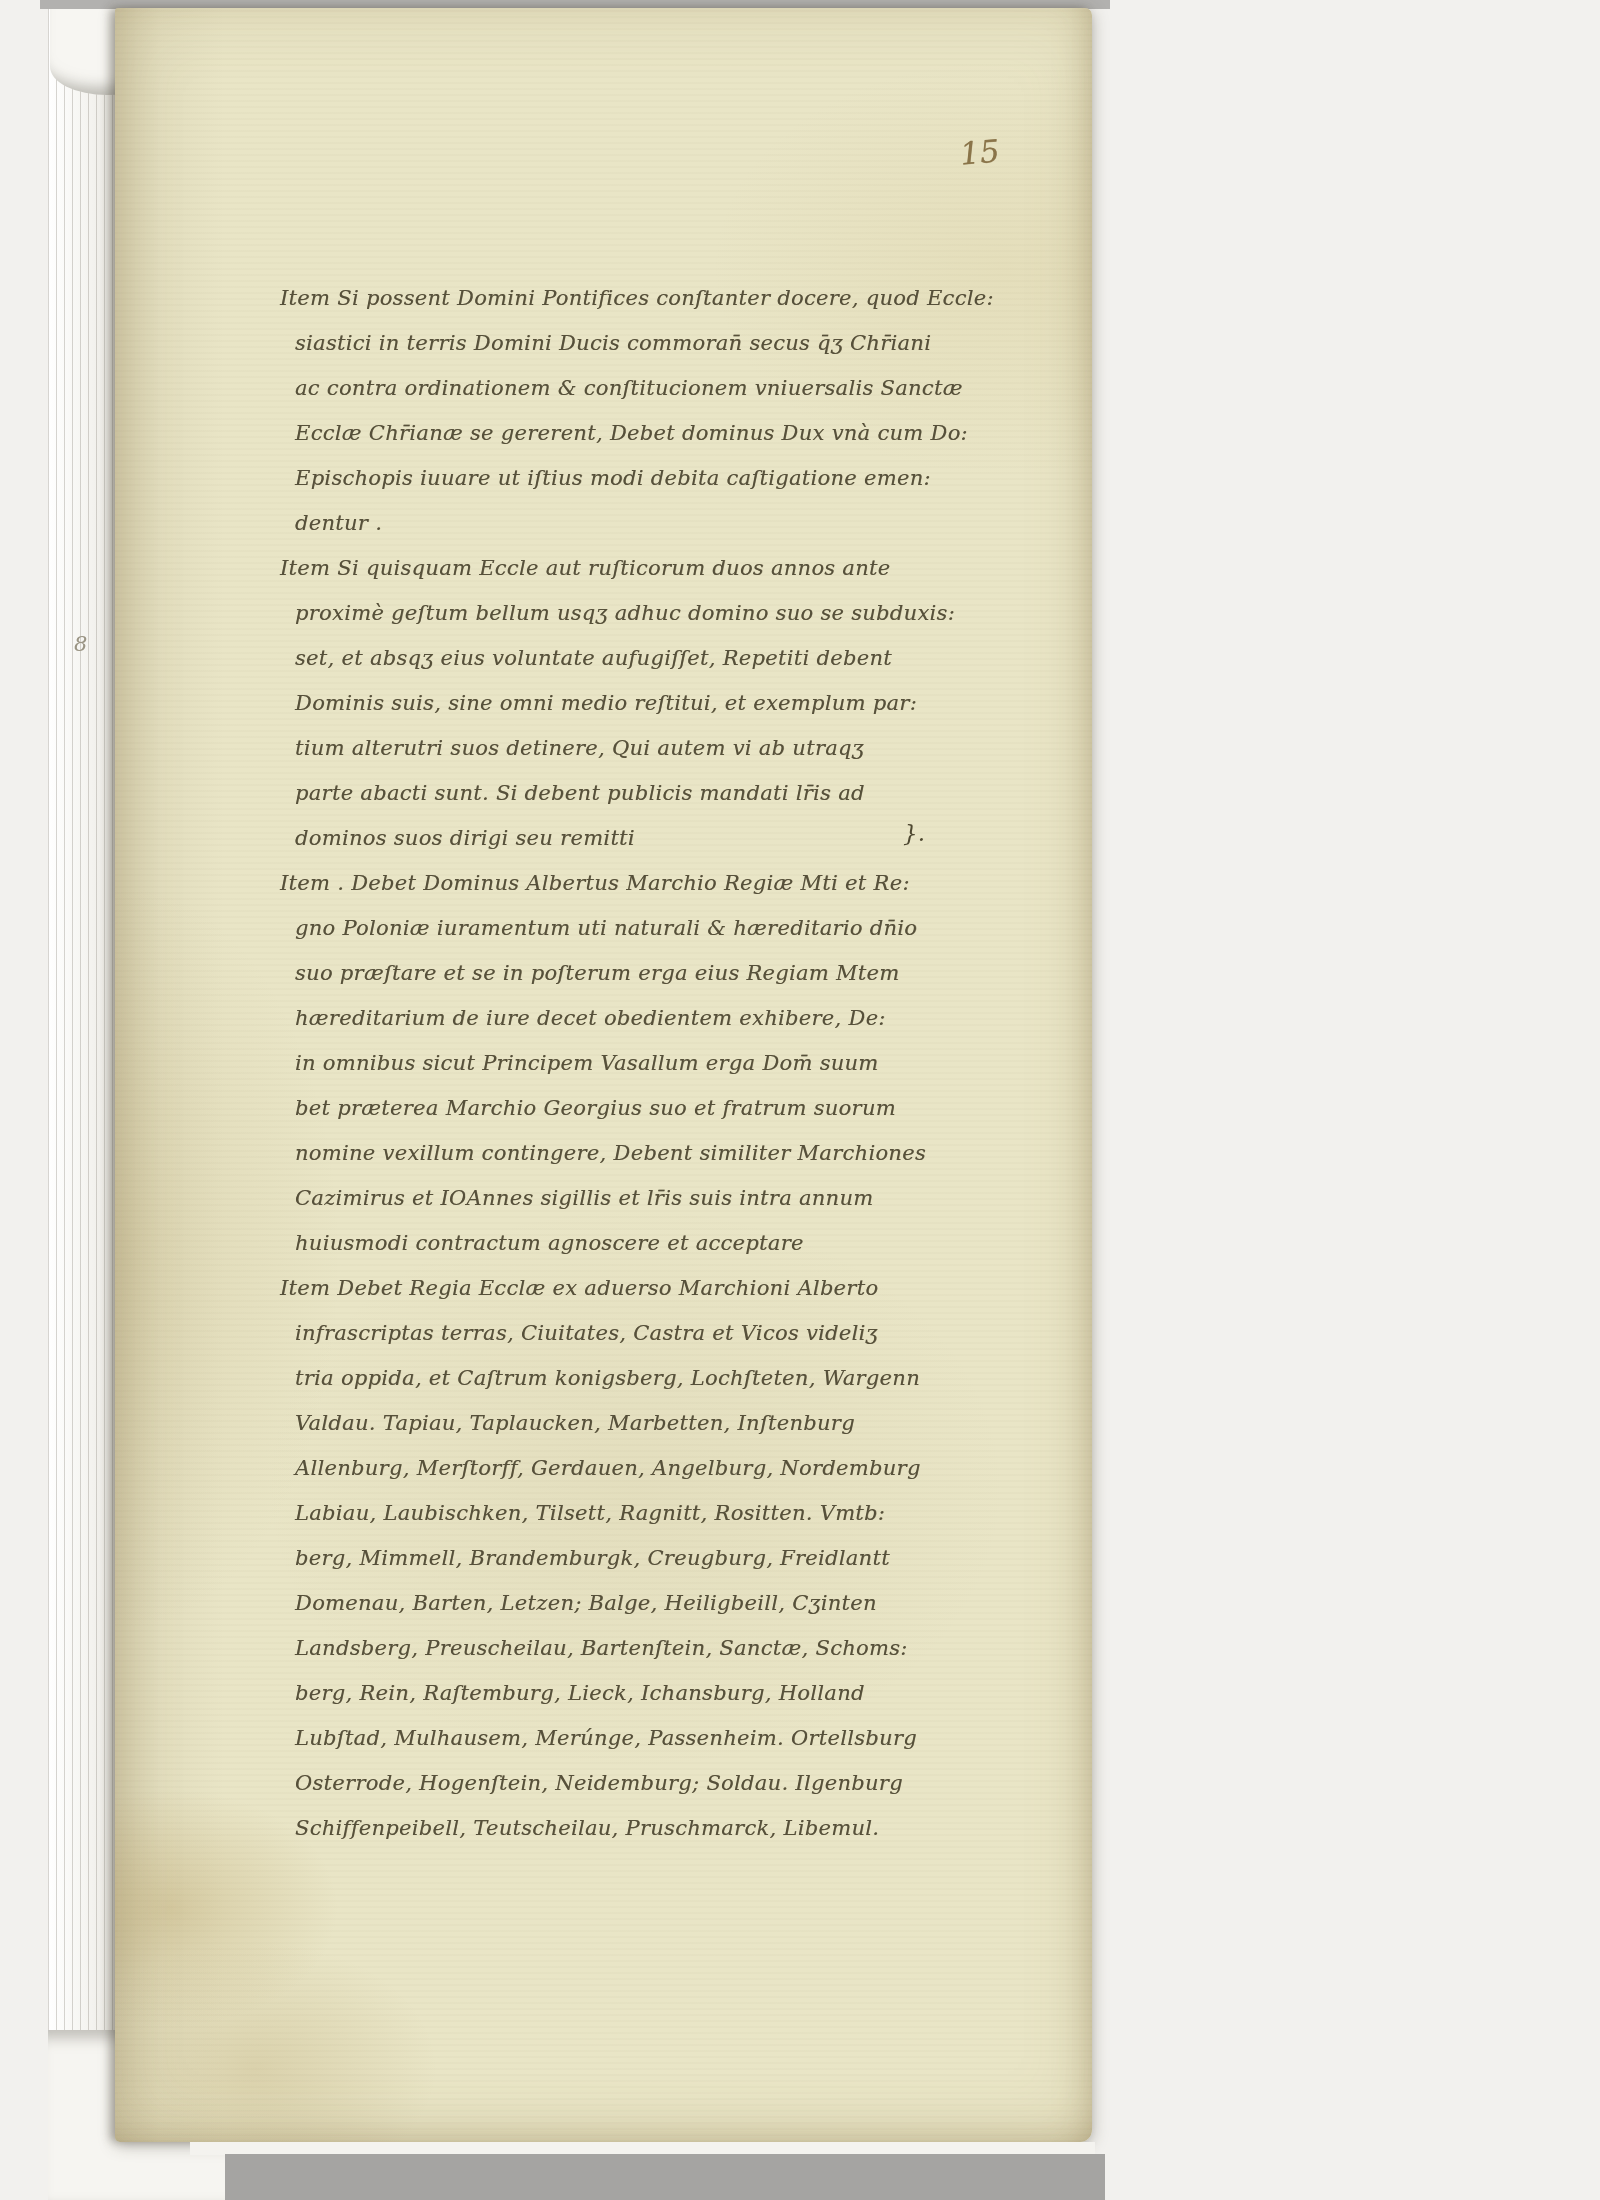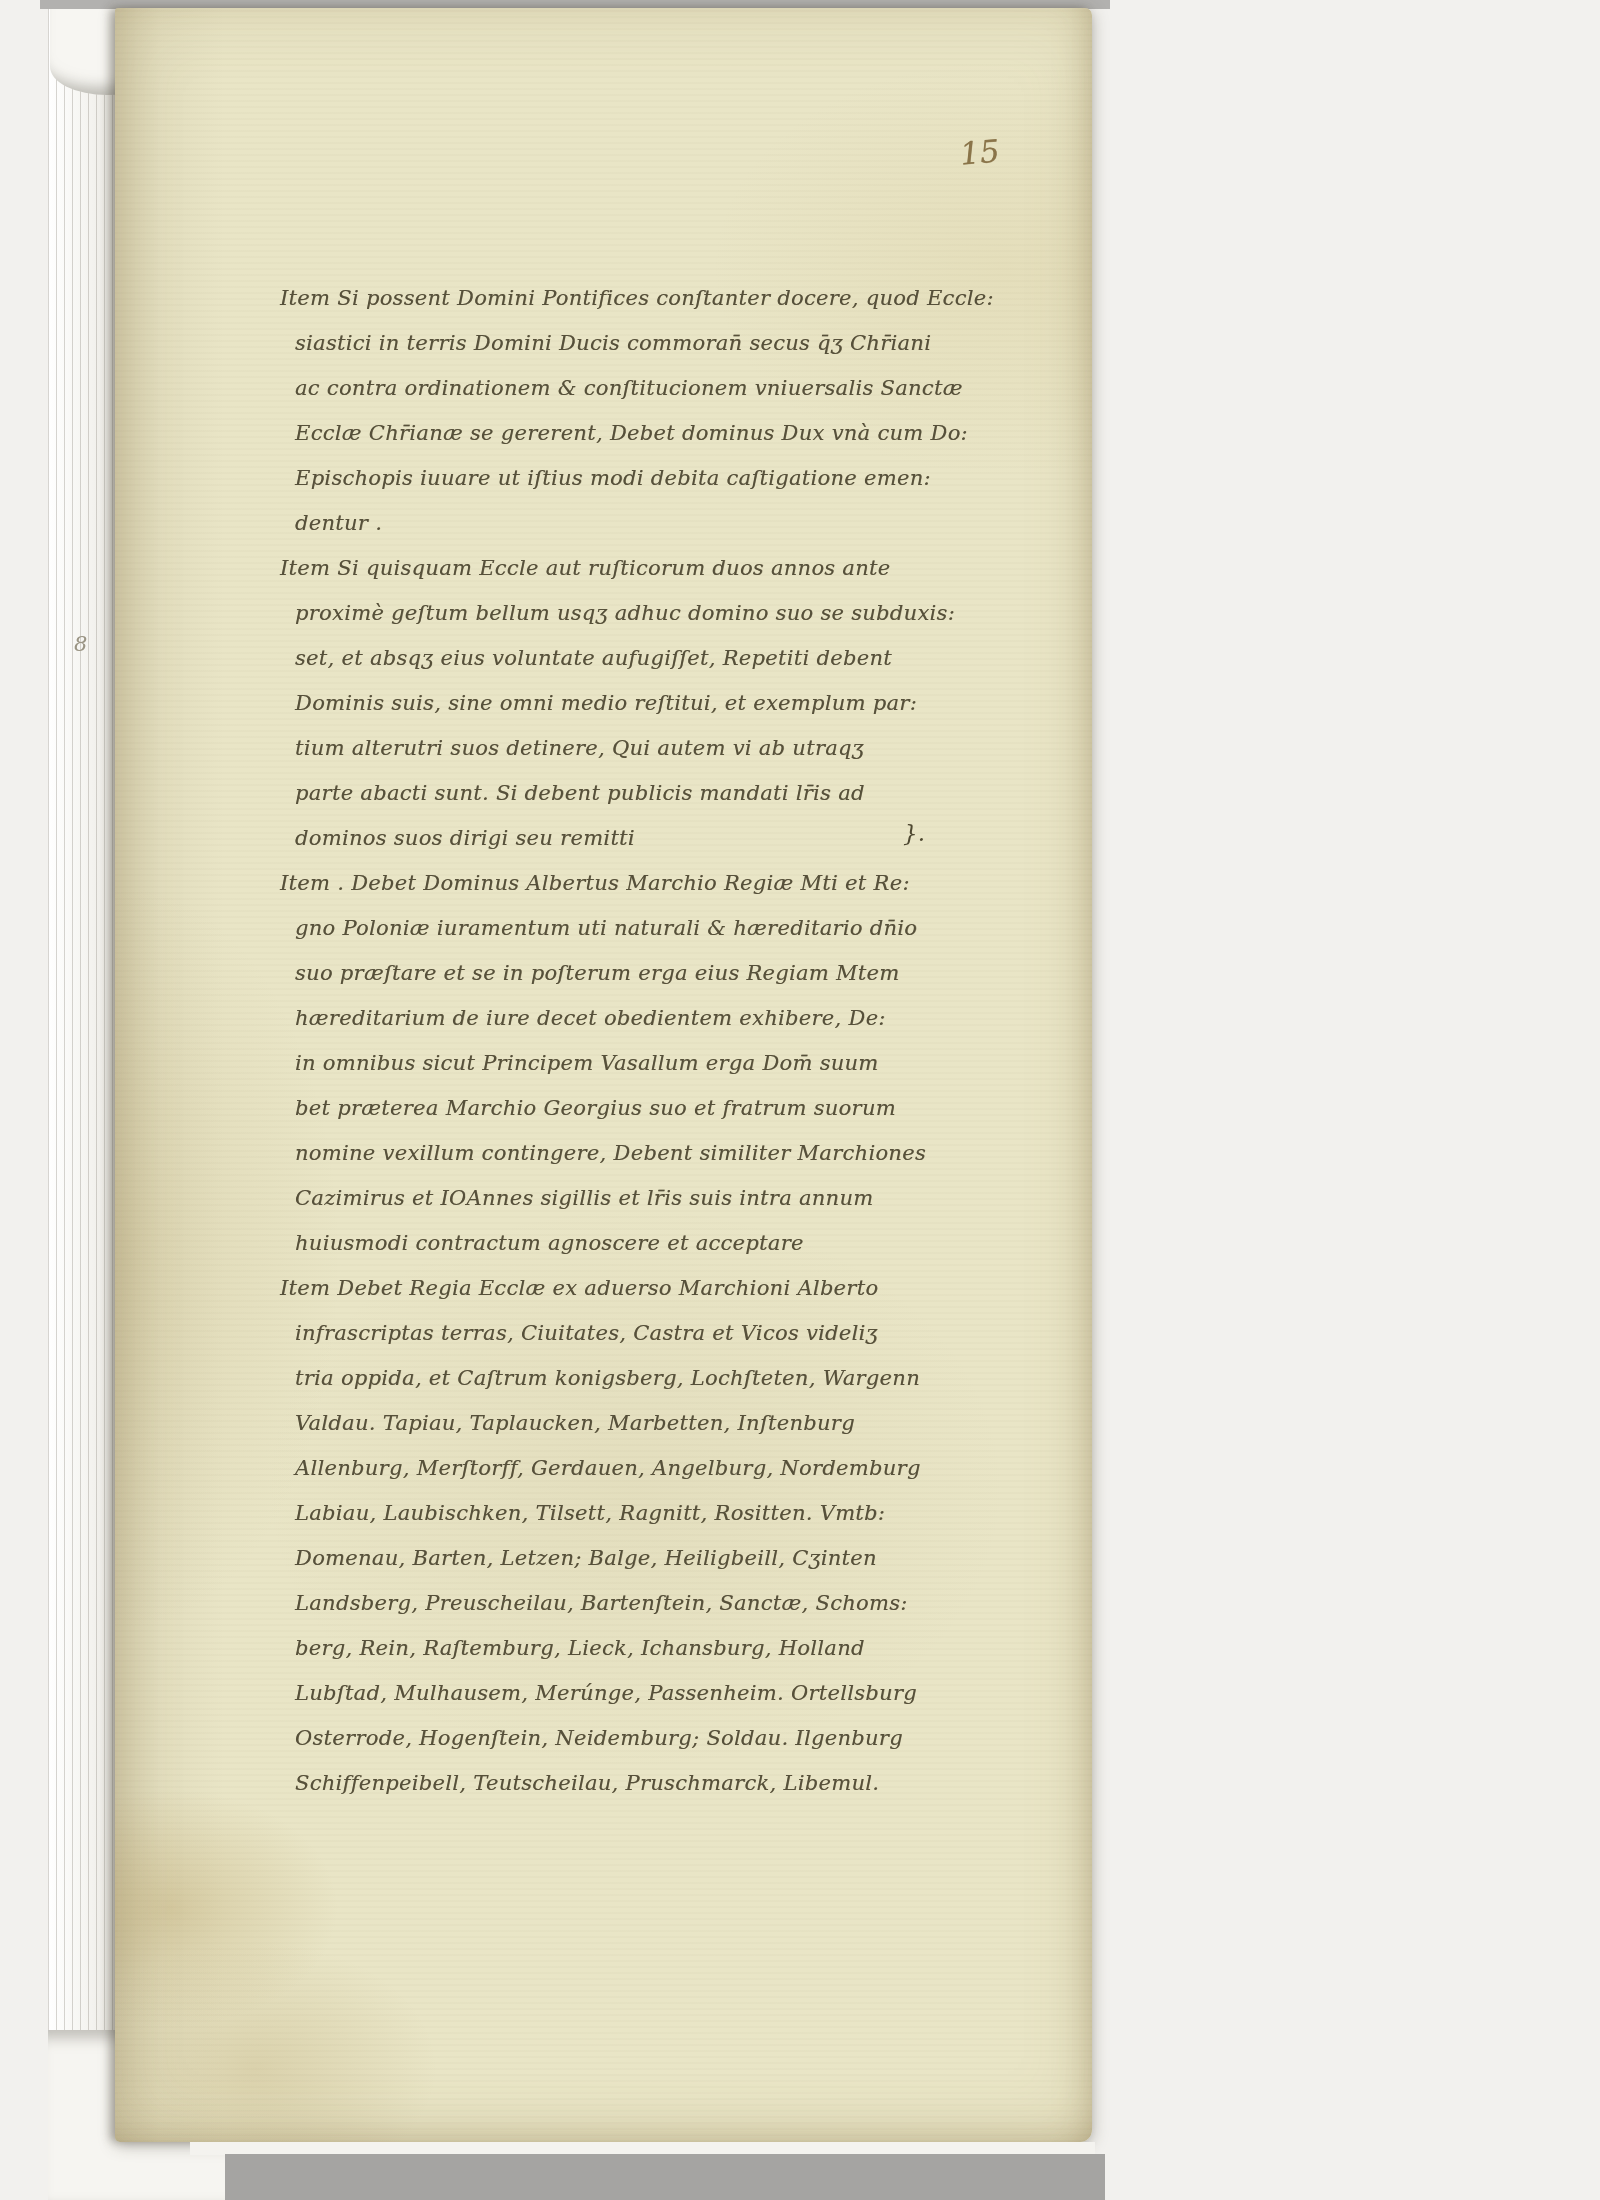--- a/index.html
+++ b/index.html
@@ -119,20 +119,21 @@
           <div class="line">Cazimirus et IOAnnes sigillis et lr̄is suis intra annum</div>
           <div class="line">huiusmodi contractum agnoscere et acceptare</div>
         </div>
         <div class="para">
           <div class="line">Item Debet Regia Ecclæ ex aduerso Marchioni Alberto</div>
           <div class="line">infrascriptas terras, Ciuitates, Castra et Vicos videliʒ</div>
           <div class="line">tria oppida, et Caſtrum konigsberg, Lochſteten, Wargenn</div>
           <div class="line">Valdau. Tapiau, Taplaucken, Marbetten, Inſtenburg</div>
           <div class="line">Allenburg, Merſtorff, Gerdauen, Angelburg, Nordemburg</div>
           <div class="line">Labiau, Laubischken, Tilsett, Ragnitt, Rositten. Vmtb:</div>
+          <div class="line">berg, Mimmell, Brandemburgk, Creugburg, Freidlantt</div>
           <div class="line">Domenau, Barten, Letzen; Balge, Heiligbeill, Cʒinten</div>
           <div class="line">Landsberg, Preuscheilau, Bartenſtein, Sanctæ, Schoms:</div>
           <div class="line">berg, Rein, Raſtemburg, Lieck, Ichansburg, Holland</div>
           <div class="line">Lubſtad, Mulhausem, Merúnge, Passenheim. Ortellsburg</div>
           <div class="line">Osterrode, Hogenſtein, Neidemburg; Soldau. Ilgenburg</div>
           <div class="line">Schiffenpeibell, Teutscheilau, Pruschmarck, Libemul.</div>
         </div>
       </div>
   </div>
 

